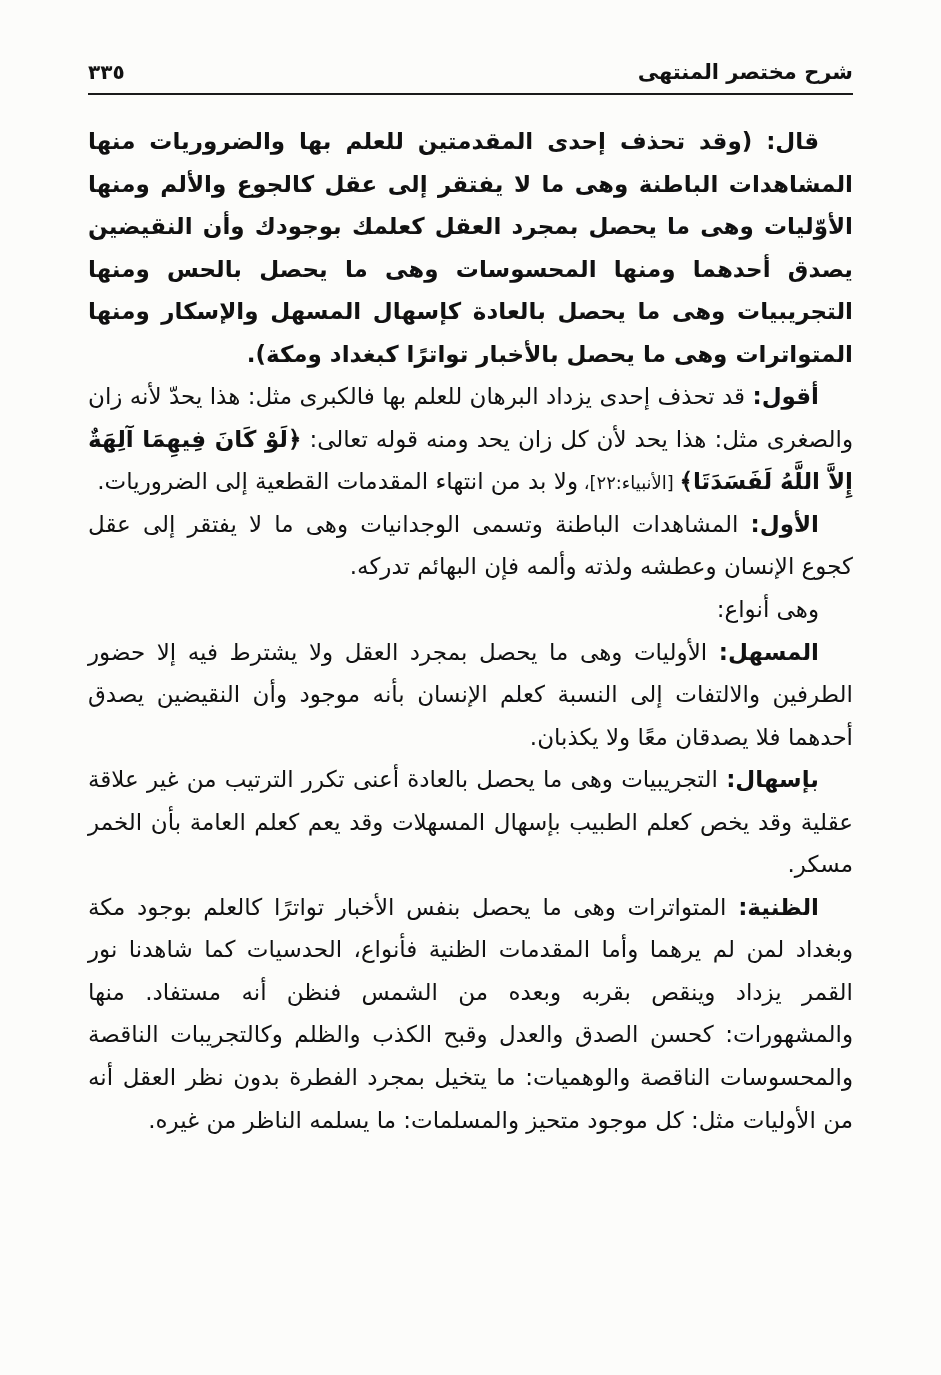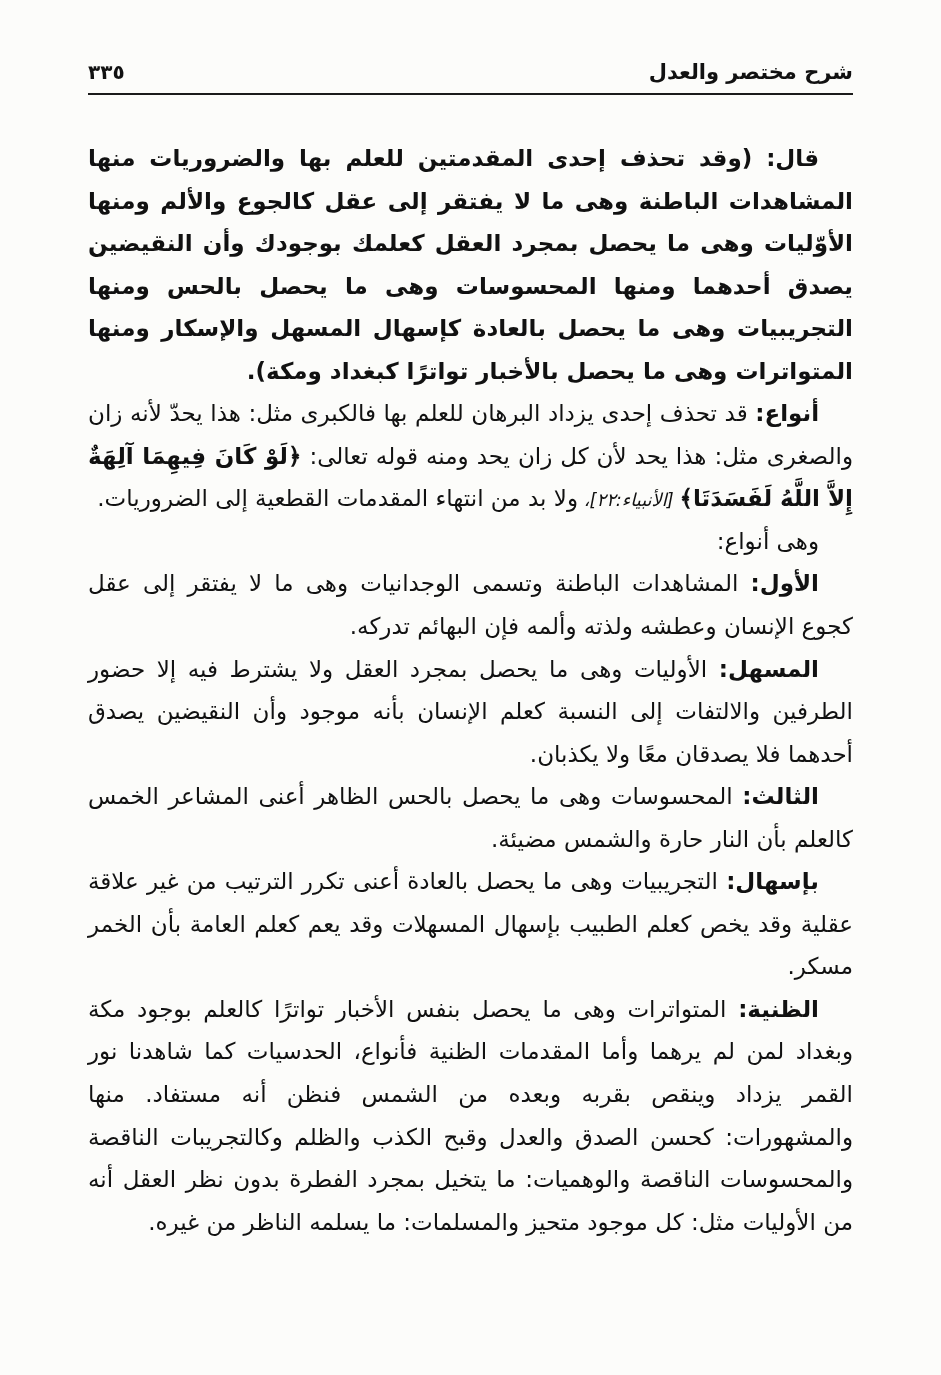--- a/index.html
+++ b/index.html
@@ -26,75 +26,71 @@
     align-items: flex-end;
     font-weight: bold;
     font-size: 21px;
     letter-spacing: 0.2px;
     padding-bottom: 9px;
     border-bottom: 2.5px solid #1b1b1b;
   }
   .page-header .book-title { font-size: 21px; }
   .page-header .page-number { font-size: 20px; text-align: right; }
   .page-body {
-    padding-top: 42px;
+    padding-top: 25px;
     font-size: 23px;
     line-height: 1.85;
     text-align: justify;
     text-justify: inter-word;
   }
   .page-body p {
     margin: 0;
     text-indent: 34px;
   }
   .matn { font-weight: bold; }
   .lead { font-weight: bold; }
   .verse { font-weight: bold; }
-  .verse-ref { font-size: 0.78em; font-style: italic; }
+  .verse-ref { font-size: 0.78em; }
 </style>
 </head>
 <body>
 
 <div class="page">
 
   <header class="page-header">
-    <span class="book-title">شرح مختصر والعدل</span>
+    <span class="book-title">شرح مختصر المنتهى</span>
     <span class="page-number">٣٣٥</span>
   </header>
 
   <main class="page-body">
 
     <p class="matn">
       <span class="lead">قال:</span>
       <span>(وقد تحذف إحدى المقدمتين للعلم بها والضروريات منها المشاهدات الباطنة وهى ما لا يفتقر إلى عقل كالجوع والألم ومنها الأوّليات وهى ما يحصل بمجرد العقل كعلمك بوجودك وأن النقيضين يصدق أحدهما ومنها المحسوسات وهى ما يحصل بالحس ومنها التجريبيات وهى ما يحصل بالعادة كإسهال المسهل والإسكار ومنها المتواترات وهى ما يحصل بالأخبار تواترًا كبغداد ومكة).</span>
     </p>
 
     <p>
-      <span class="lead">أنواع:</span>
+      <span class="lead">أقول:</span>
       <span>قد تحذف إحدى يزداد البرهان للعلم بها فالكبرى مثل: هذا يحدّ لأنه زان والصغرى مثل: هذا يحد لأن كل زان يحد ومنه قوله تعالى: </span><span class="verse">﴿لَوْ كَانَ فِيهِمَا آلِهَةٌ إِلاَّ اللَّهُ لَفَسَدَتَا﴾</span><span class="verse-ref"> [الأنبياء:٢٢]، </span><span>ولا بد من انتهاء المقدمات القطعية إلى الضروريات.</span>
-    </p>
-
-    <p>
-      <span>وهى أنواع:</span>
     </p>
 
     <p>
       <span class="lead">الأول:</span>
       <span>المشاهدات الباطنة وتسمى الوجدانيات وهى ما لا يفتقر إلى عقل كجوع الإنسان وعطشه ولذته وألمه فإن البهائم تدركه.</span>
     </p>
 
     <p>
+      <span>وهى أنواع:</span>
+    </p>
+
+    <p>
       <span class="lead">المسهل:</span>
       <span>الأوليات وهى ما يحصل بمجرد العقل ولا يشترط فيه إلا حضور الطرفين والالتفات إلى النسبة كعلم الإنسان بأنه موجود وأن النقيضين يصدق أحدهما فلا يصدقان معًا ولا يكذبان.</span>
     </p>
 
-    <p>
-      <span class="lead">الثالث:</span>
-      <span>المحسوسات وهى ما يحصل بالحس الظاهر أعنى المشاعر الخمس كالعلم بأن النار حارة والشمس مضيئة.</span>
-    </p>
 
     <p>
       <span class="lead">بإسهال:</span>
       <span>التجريبيات وهى ما يحصل بالعادة أعنى تكرر الترتيب من غير علاقة عقلية وقد يخص كعلم الطبيب بإسهال المسهلات وقد يعم كعلم العامة بأن الخمر مسكر.</span>
     </p>
 
     <p>
       <span class="lead">الظنية:</span>
       <span>المتواترات وهى ما يحصل بنفس الأخبار تواترًا كالعلم بوجود مكة وبغداد لمن لم يرهما وأما المقدمات الظنية فأنواع، الحدسيات كما شاهدنا نور القمر يزداد وينقص بقربه وبعده من الشمس فنظن أنه مستفاد. منها والمشهورات: كحسن الصدق والعدل وقبح الكذب والظلم وكالتجريبات الناقصة والمحسوسات الناقصة والوهميات: ما يتخيل بمجرد الفطرة بدون نظر العقل أنه من الأوليات مثل: كل موجود متحيز والمسلمات: ما يسلمه الناظر من غيره.</span>
     </p>

